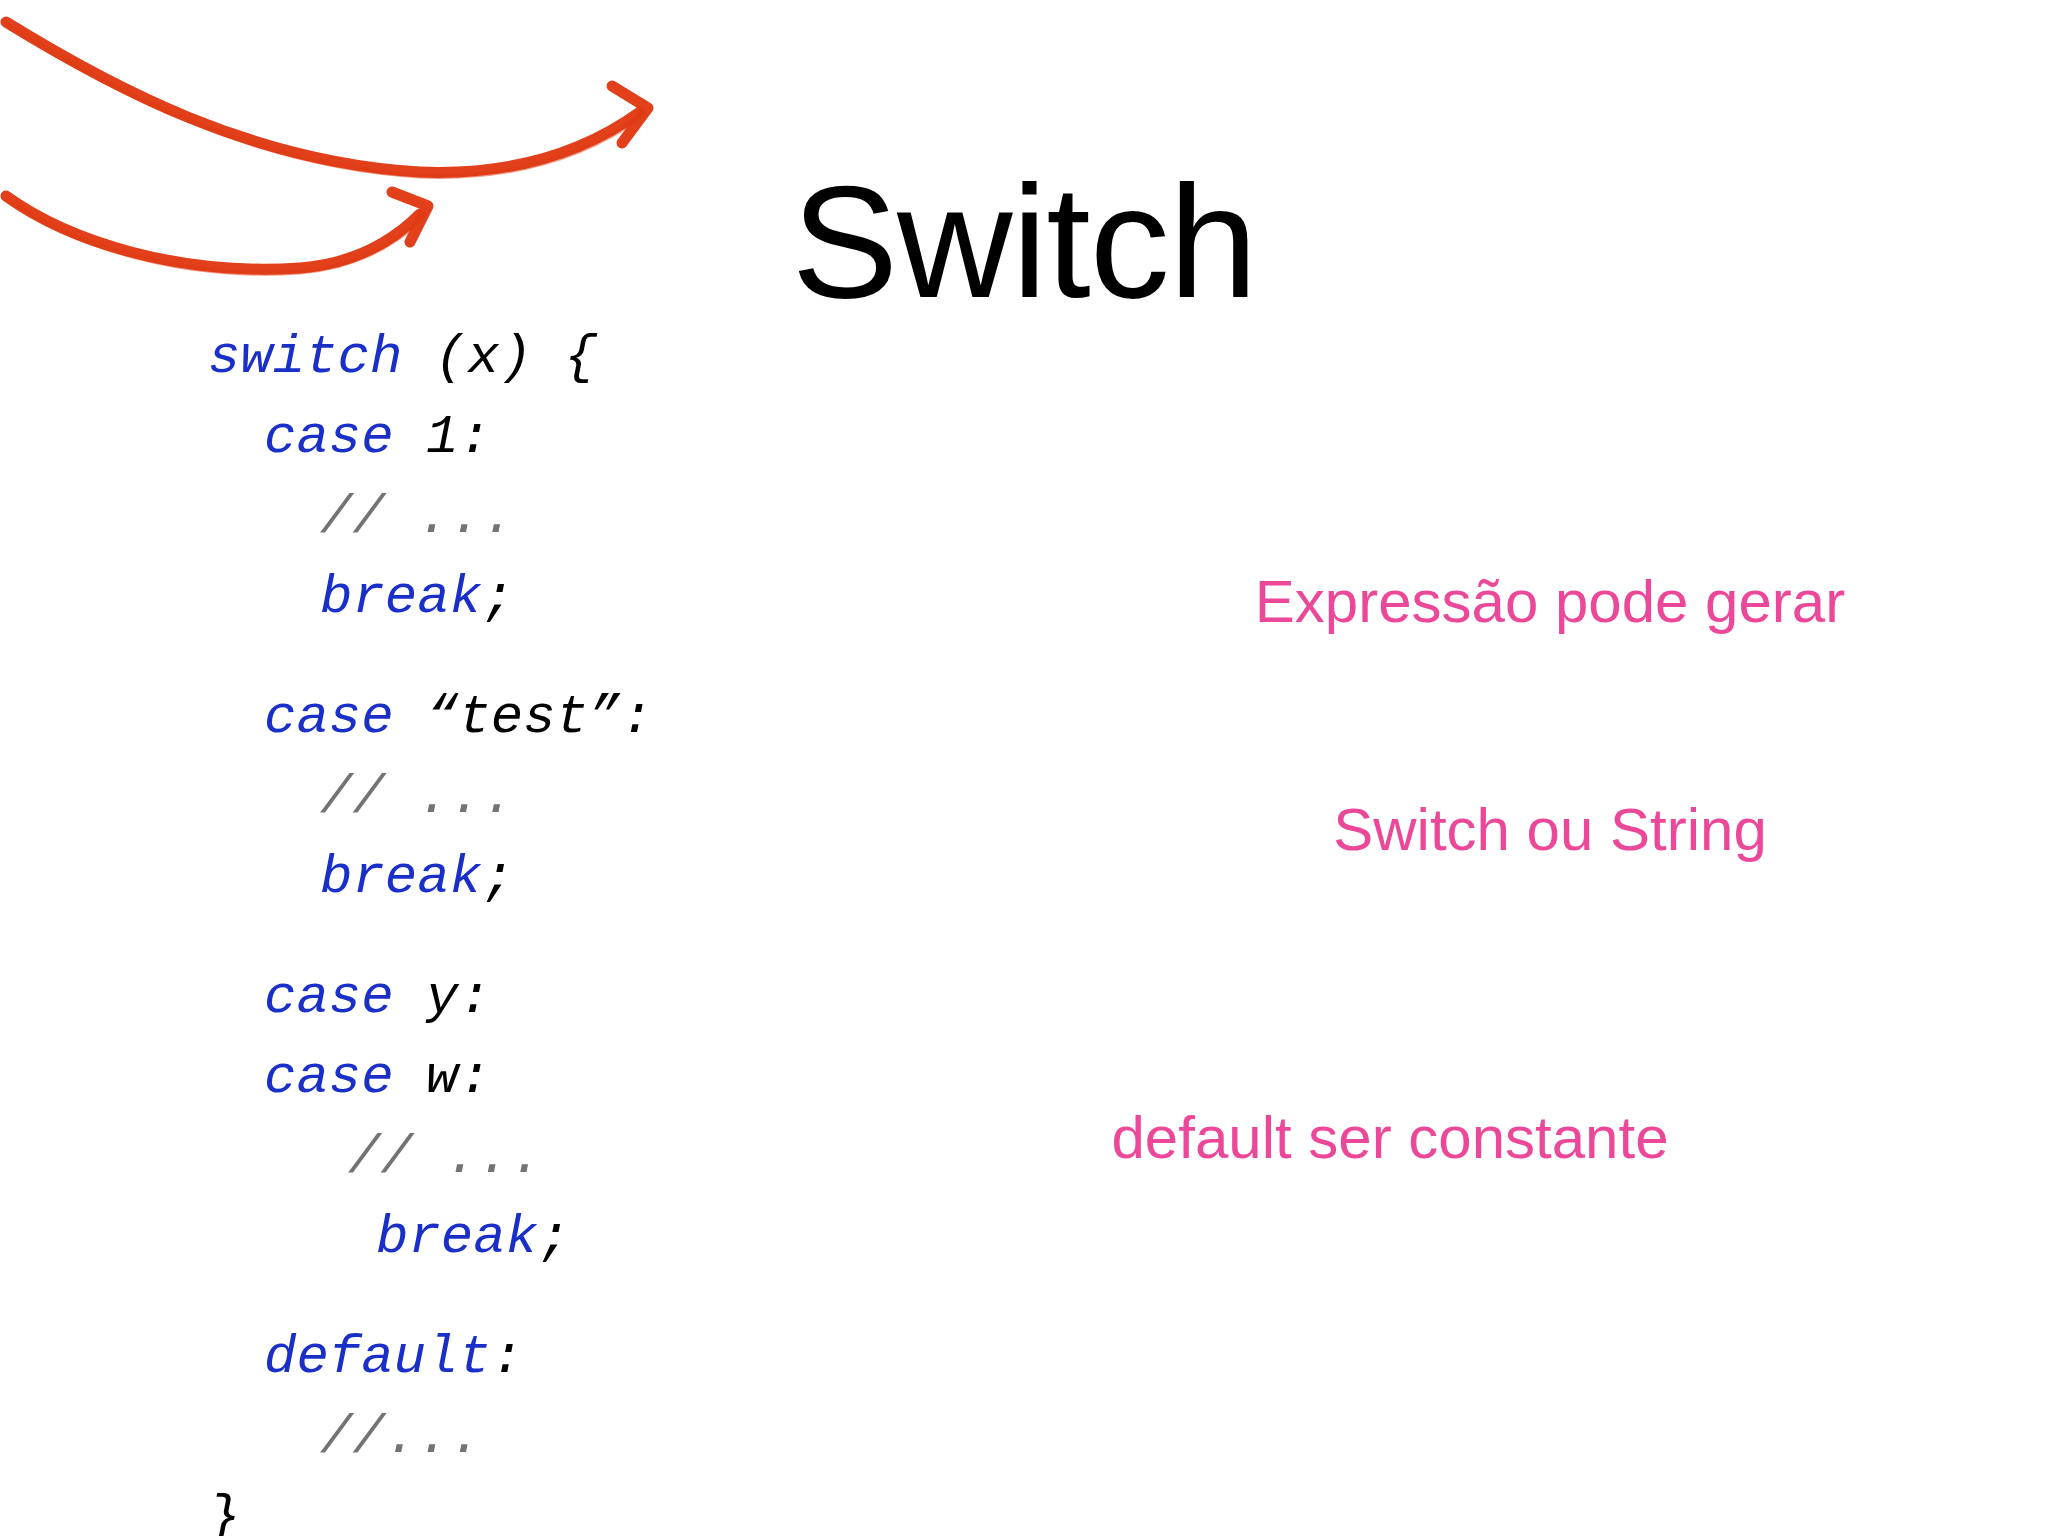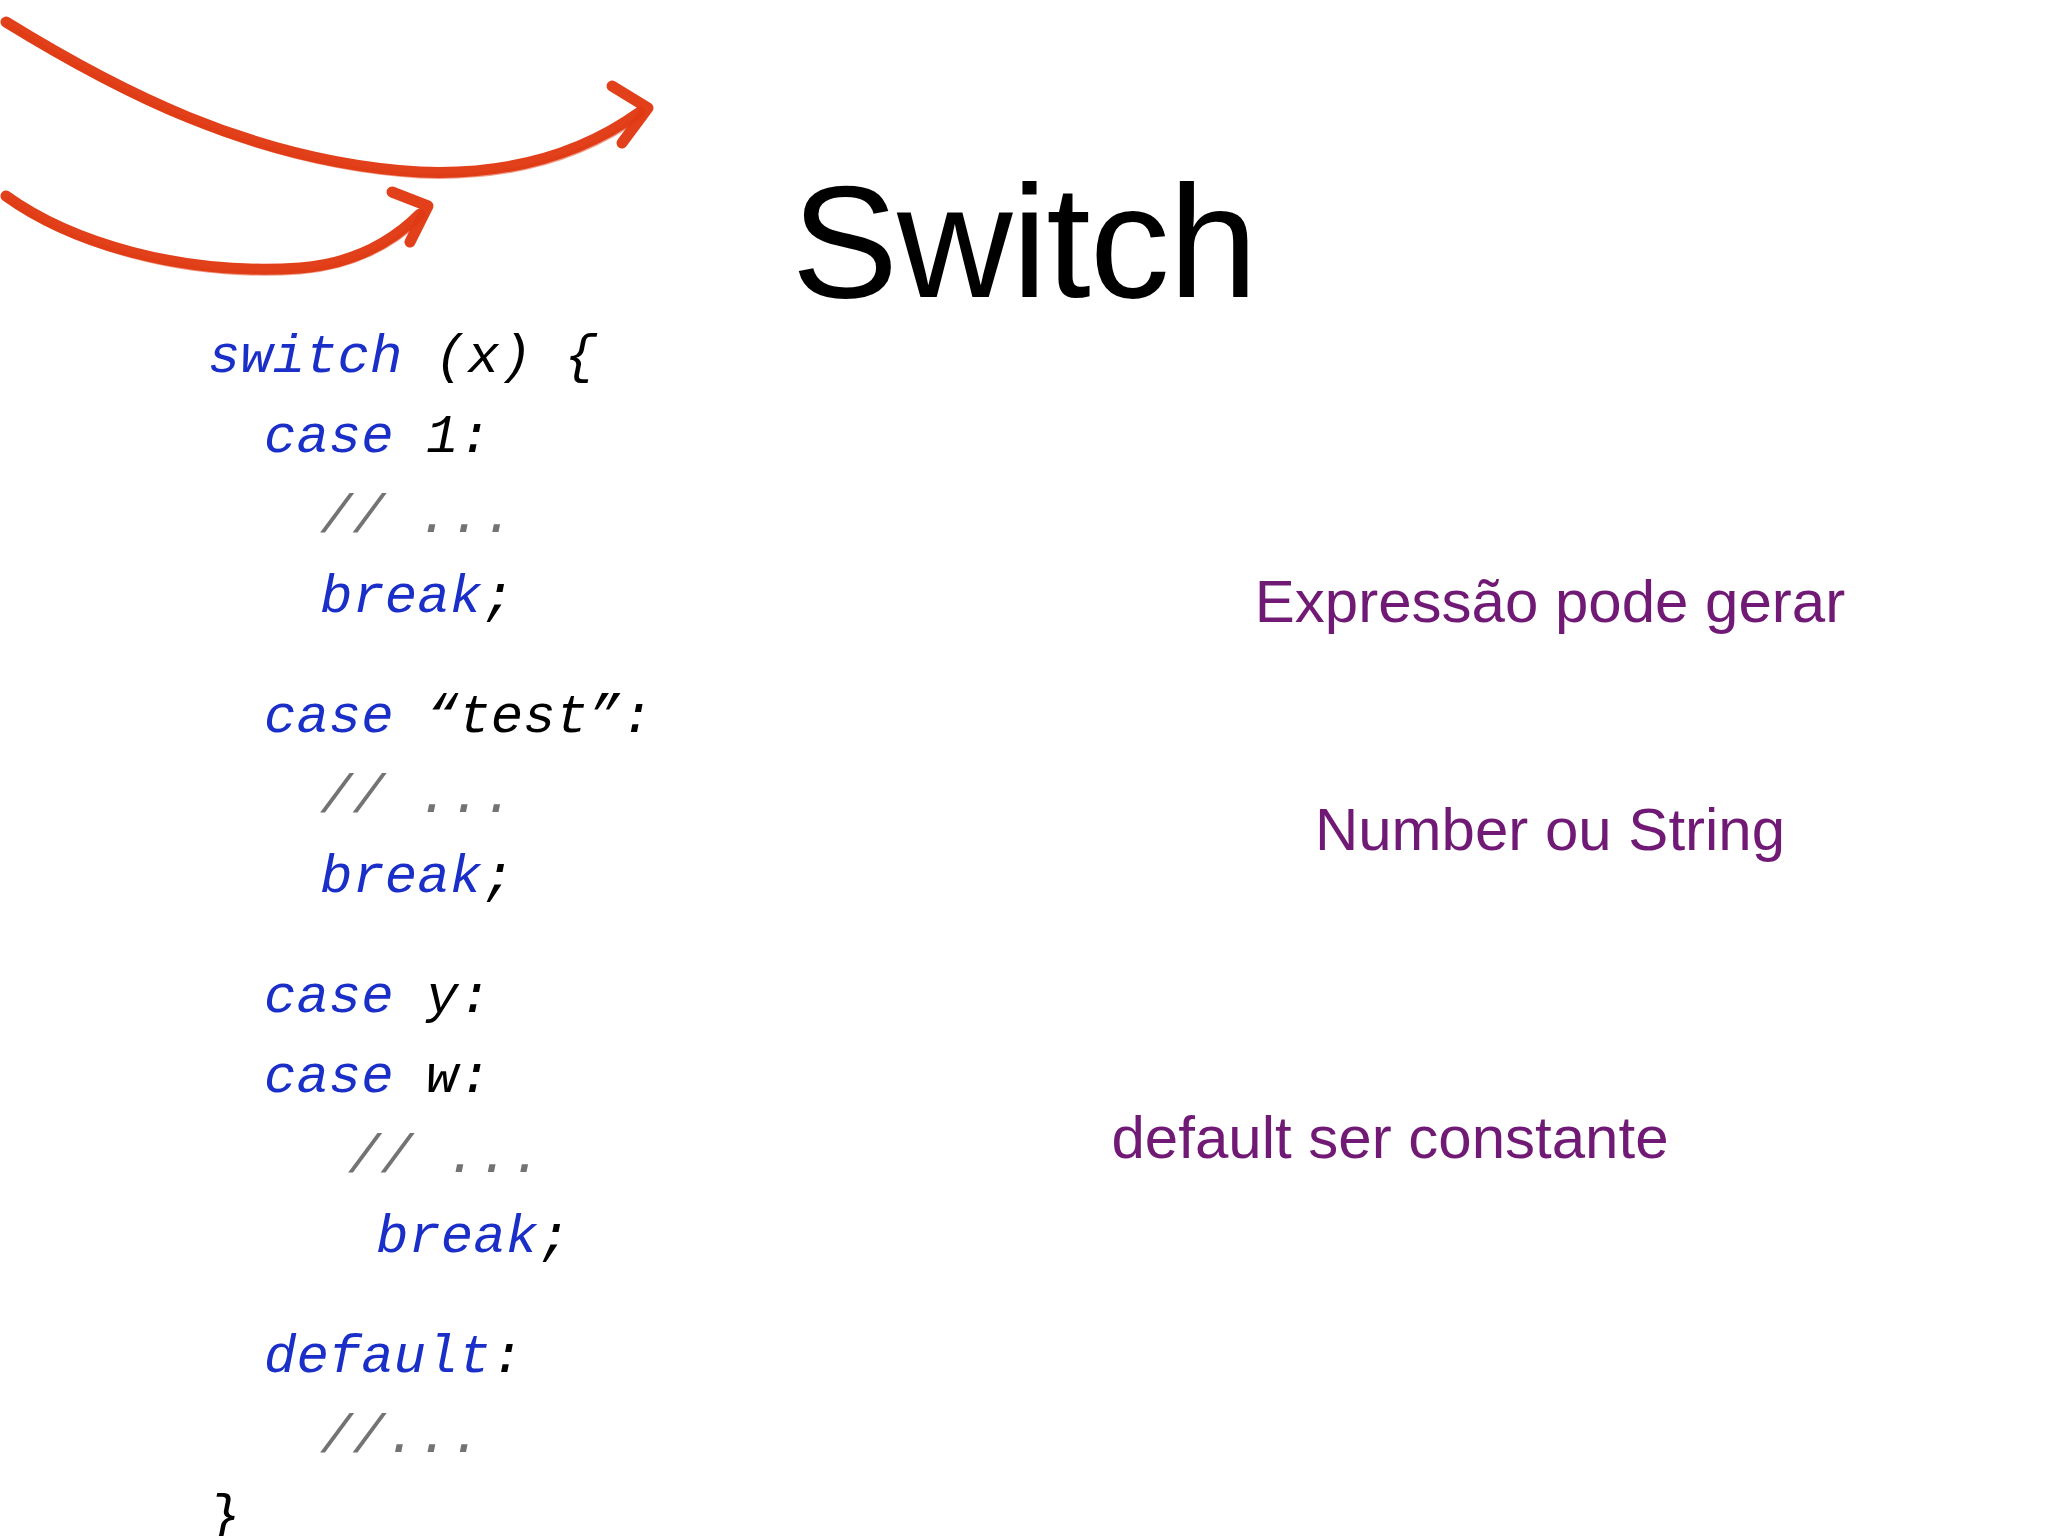--- a/index.html
+++ b/index.html
@@ -50,21 +50,21 @@
   .code-line.blank {
     height: 40px;
   }
   .kw   { color: #1a2ec8; }
   .pun  { color: #000000; }
   .cmt  { color: #737373; }
 
   
   .annotation {
     position: absolute;
-    color: #701a75;
+    color: #ec4899;
     font-family: "Liberation Sans", sans-serif;
     font-size: 60px;
     line-height: 76px;
     text-align: center;
     white-space: pre;
   }
   #annotation-expression {
     left: 1240px;
     top: 412px;
     width: 620px;
@@ -117,20 +117,20 @@
       <g fill="none" stroke="#e03a14" stroke-linecap="round" stroke-linejoin="round">
         <path d="M6,16 C70,62 180,96 300,88 C352,84 392,62 420,34" stroke-width="11" opacity="0.97"></path>
         <path d="M8,20 C72,66 182,100 300,92 C352,88 394,66 422,38" stroke-width="5" opacity="0.5"></path>
         <path d="M392,12 L428,26 L410,62" stroke-width="11" opacity="0.97"></path>
       </g>
     </svg>
   </div>
 
   <div class="annotation" id="annotation-expression">
     <div>Expressão pode gerar</div>
-    <div>Number ou String</div>
+    <div>Switch ou String</div>
   </div>
 
   <div class="annotation" id="annotation-case">
     <div>default ser constante</div>
   </div>
 
 </div>
 
 </body></html>

